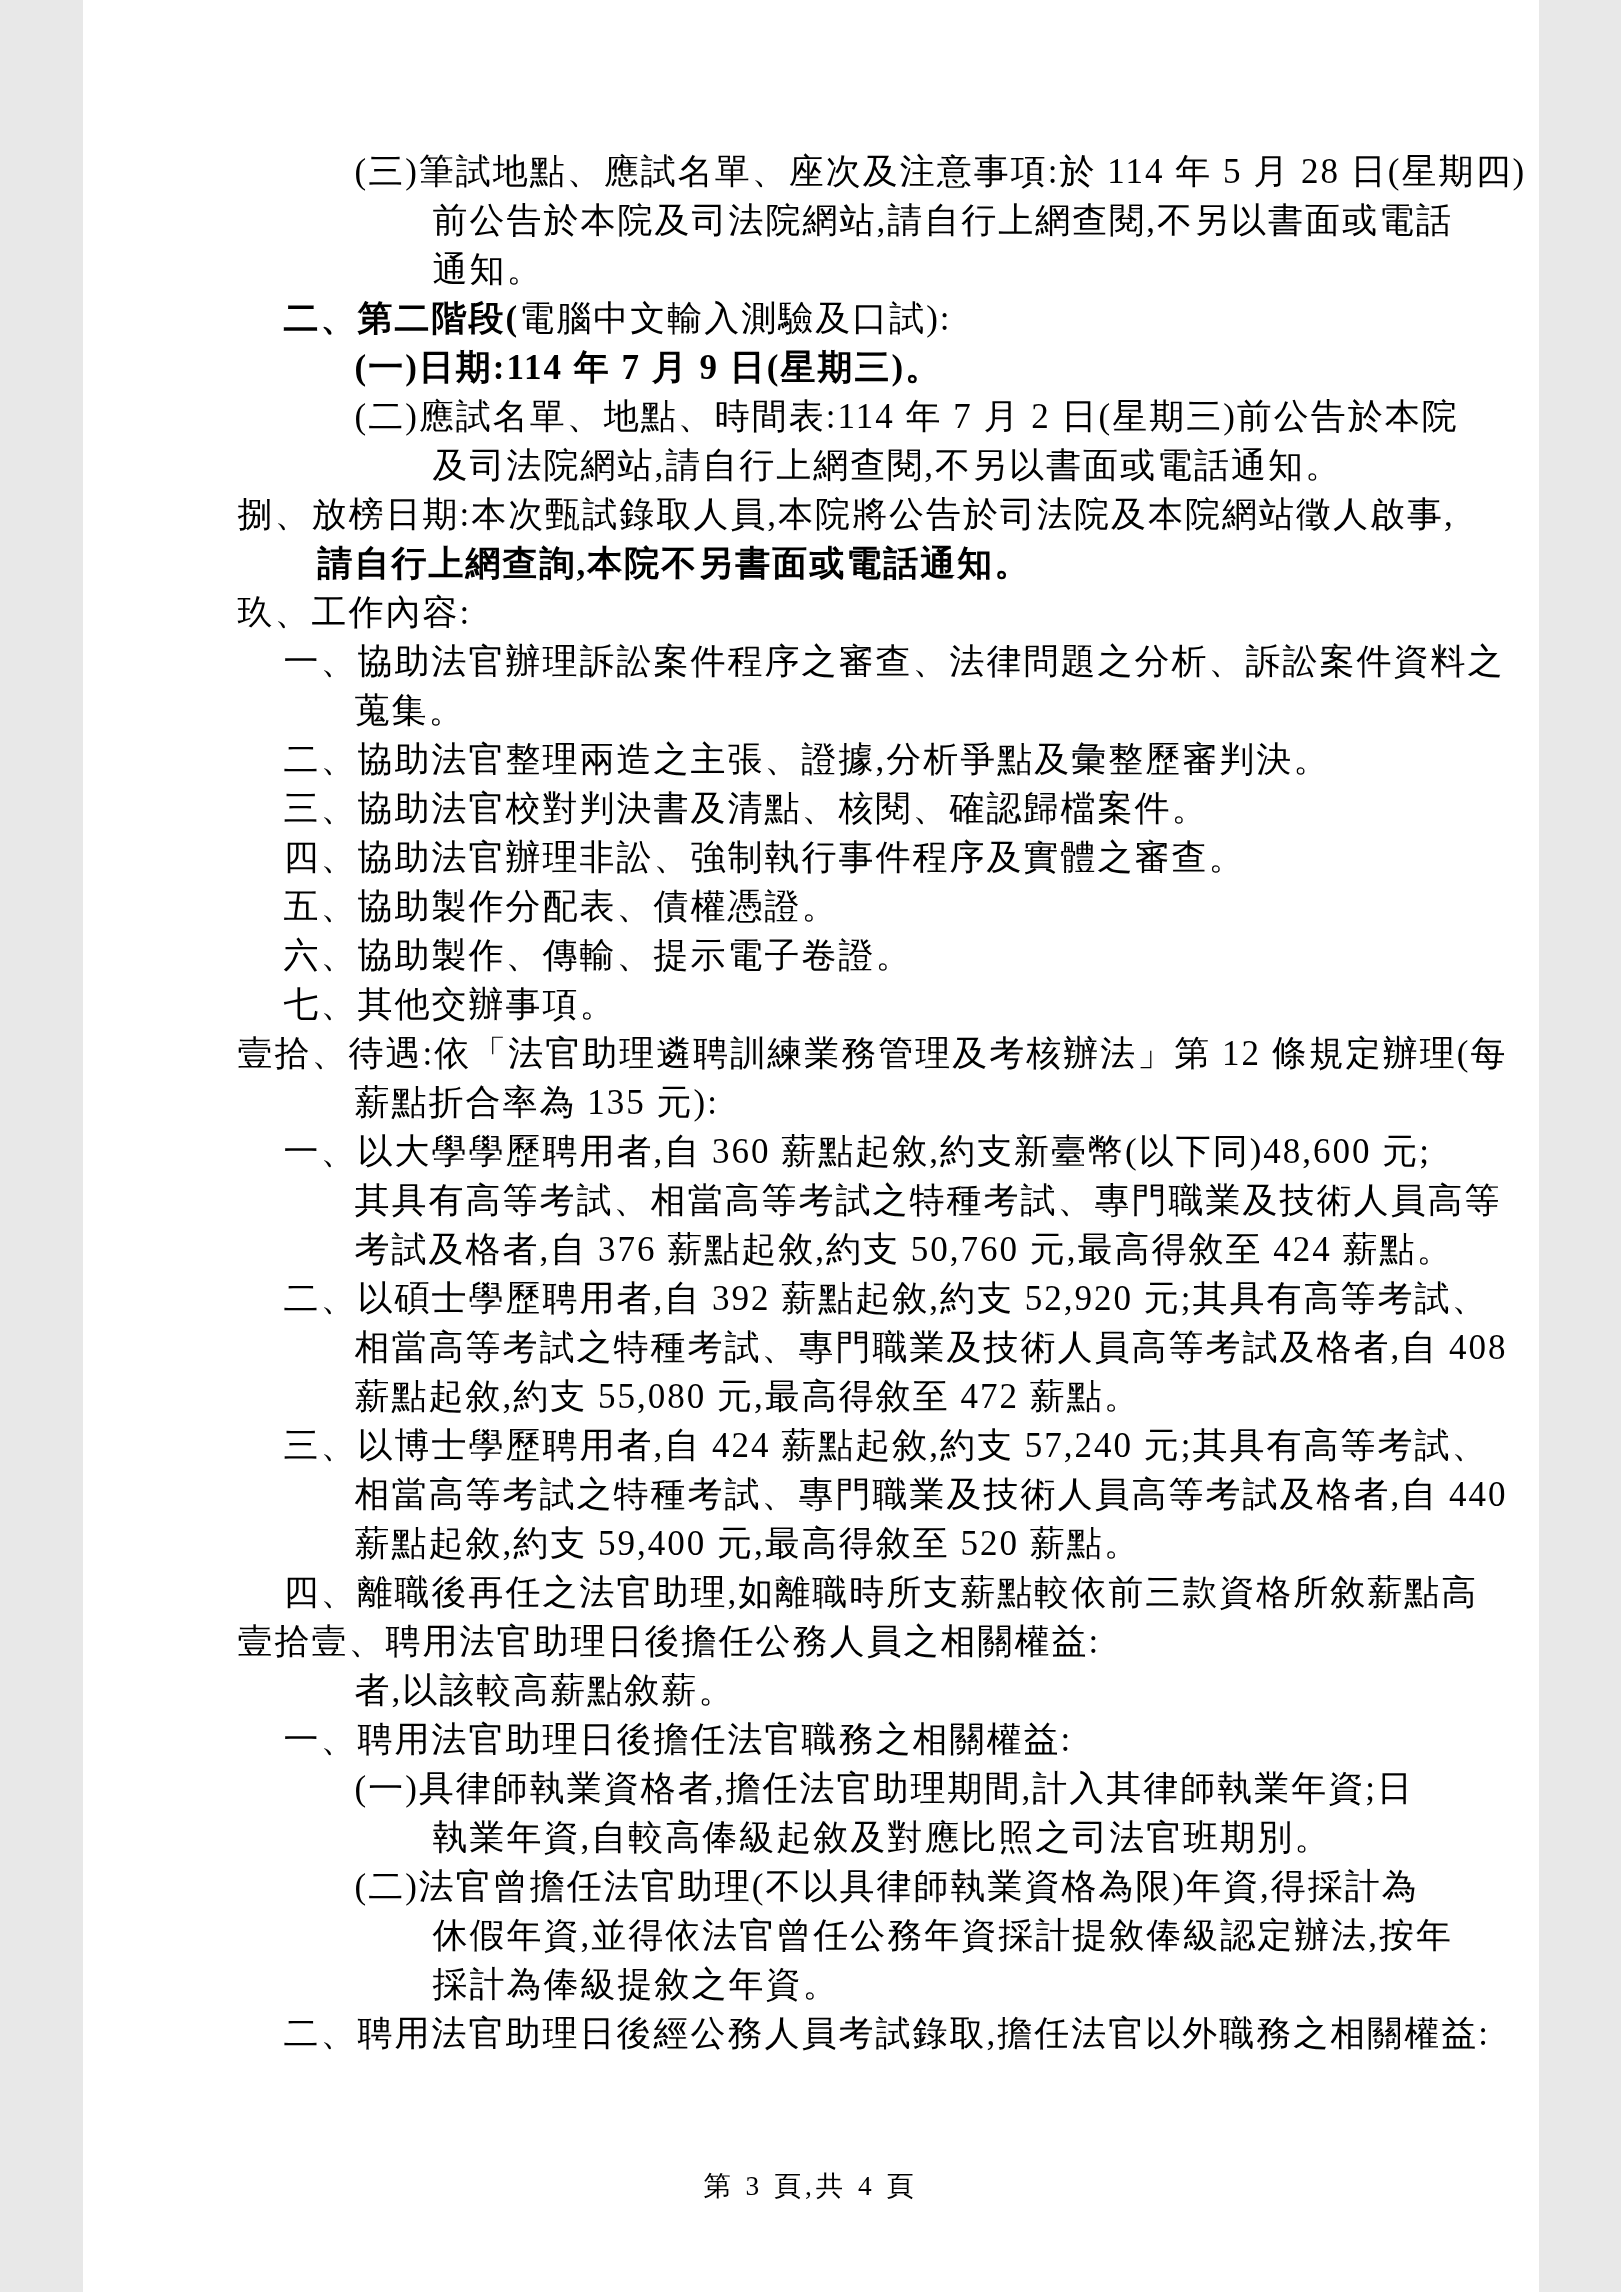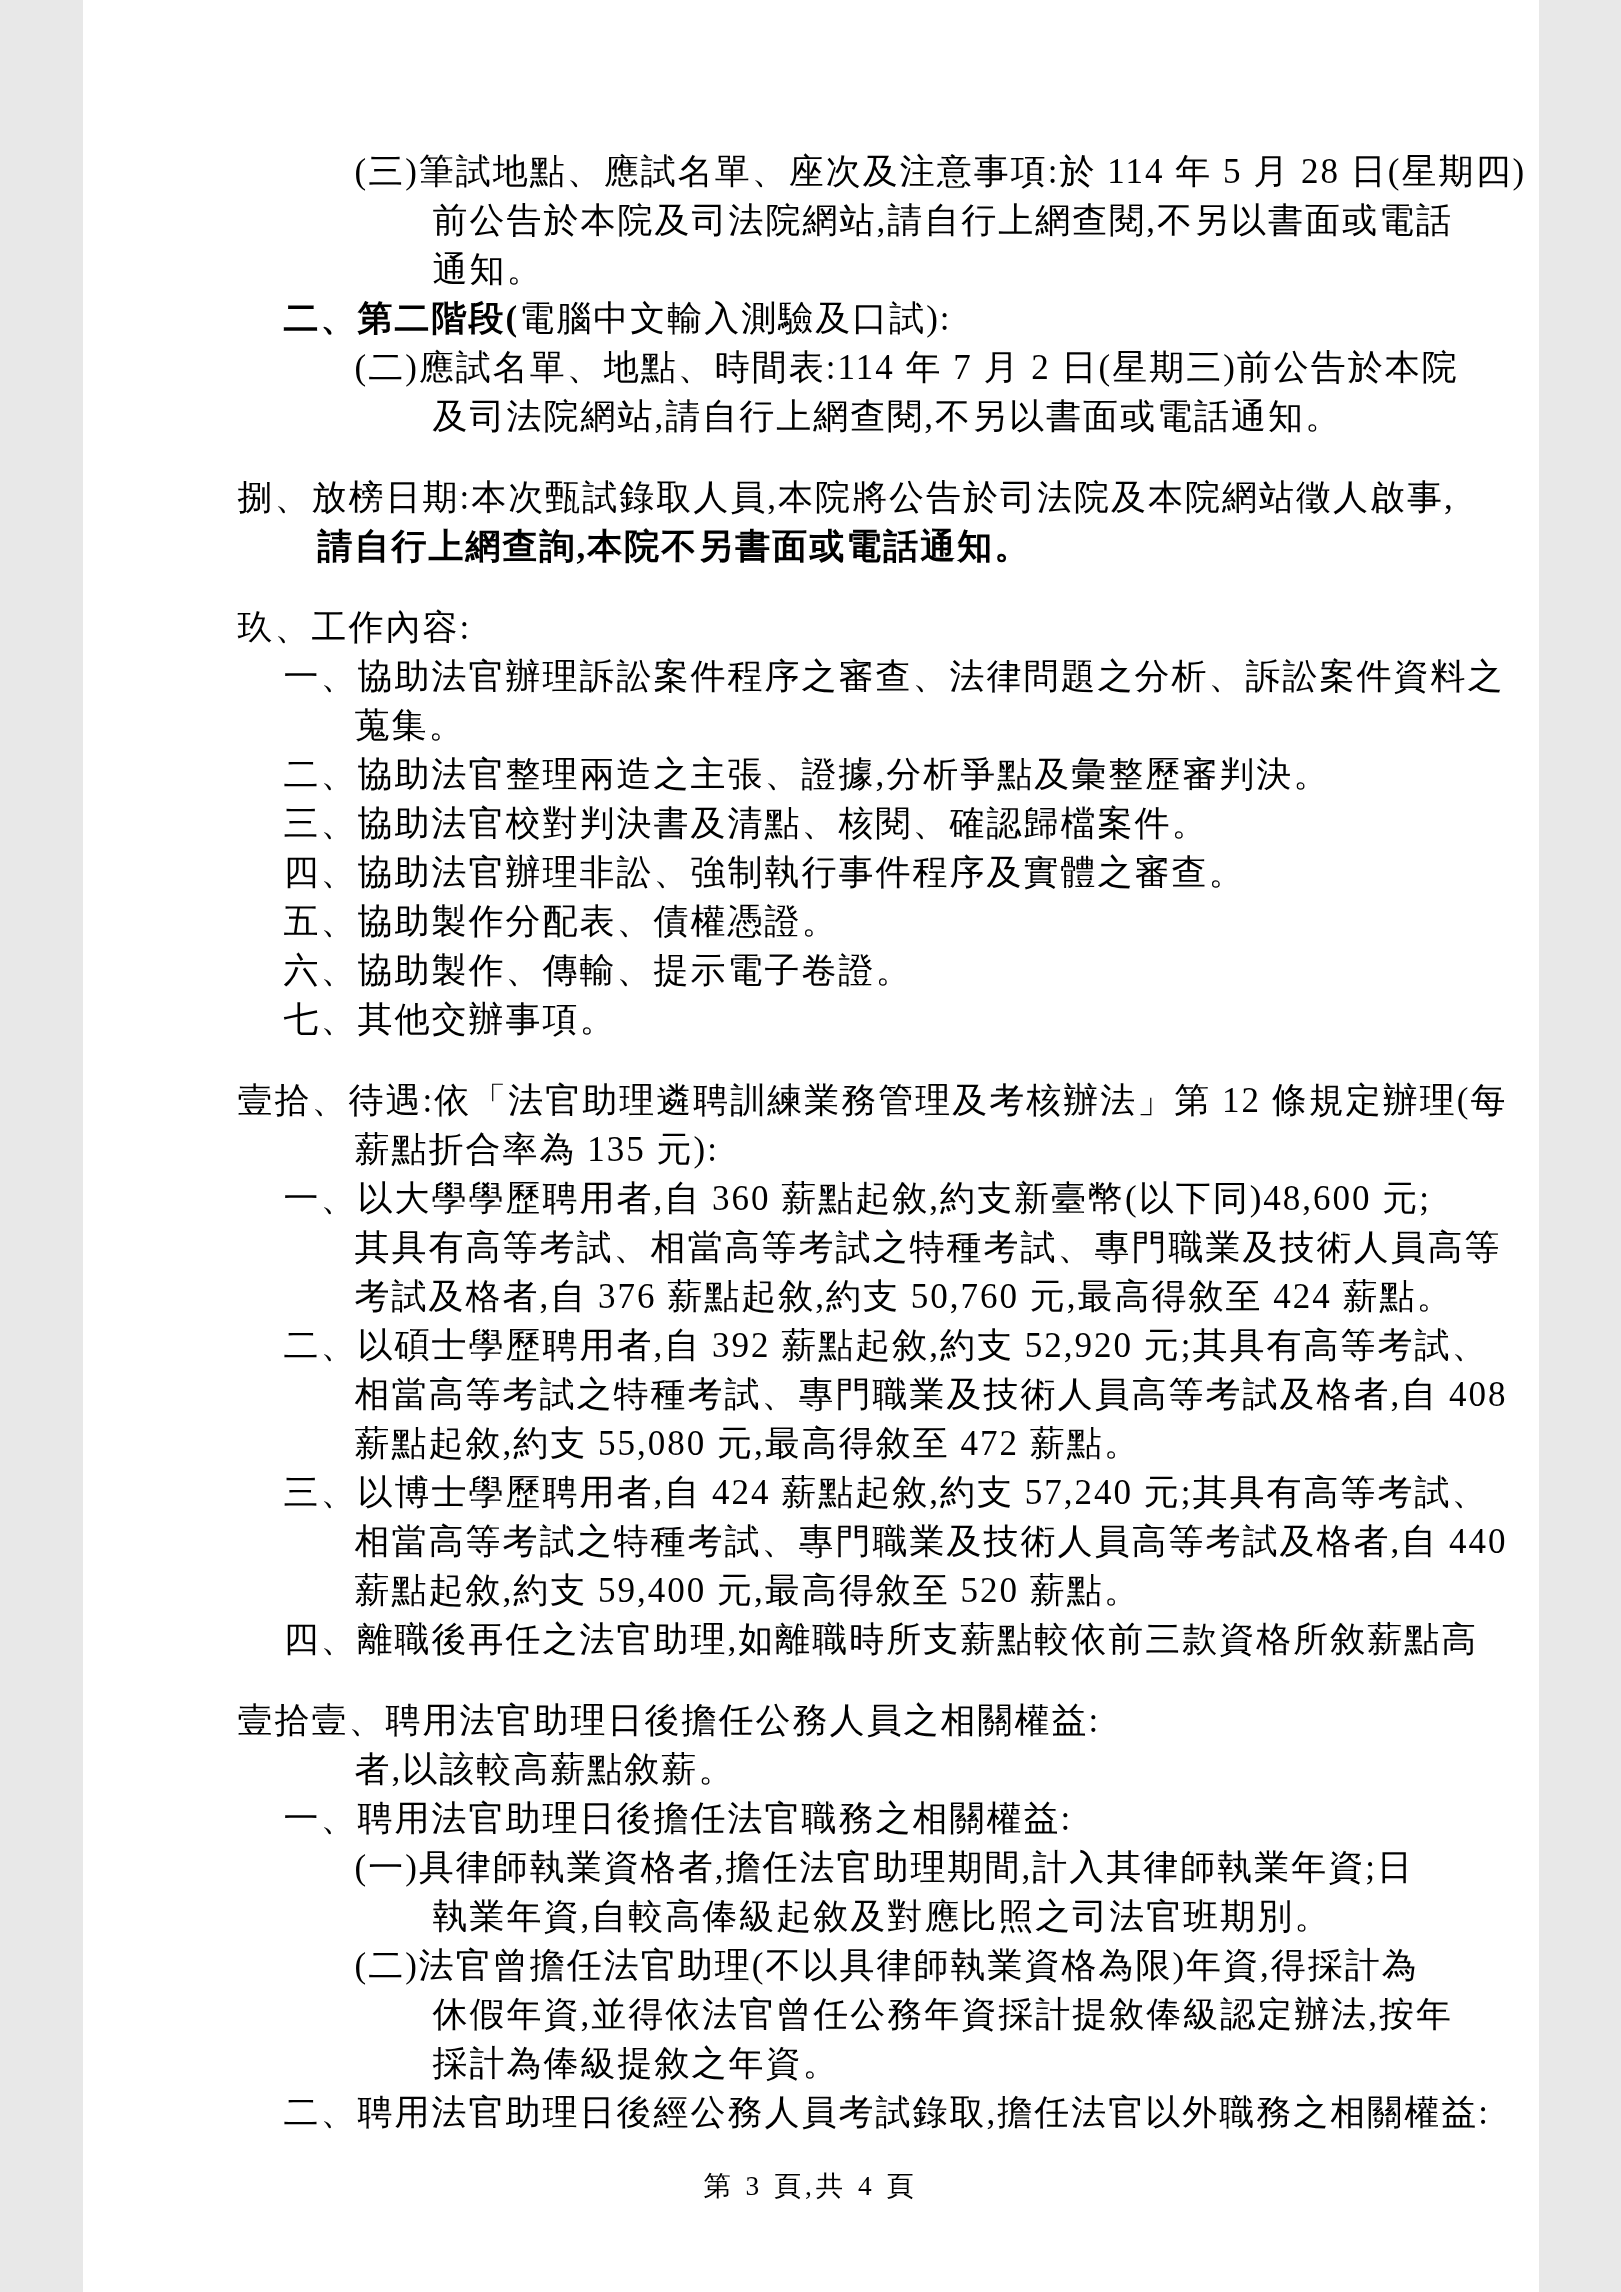--- a/index.html
+++ b/index.html
@@ -25,21 +25,21 @@
   }
   .line {
     height: 49px;
     line-height: 49px;
     font-size: 35px;
     letter-spacing: 2px;
     white-space: nowrap;
     font-weight: normal;
   }
   
-  .indent-0 { margin-left: 155px; margin-top: 32px; }  
+  .indent-0 { margin-left: 155px; }  
   .indent-1 { margin-left: 201px; }  
   .indent-2 { margin-left: 272px; }  
   .indent-3 { margin-left: 350px; }  
   .indent-4 { margin-left: 235px; font-weight: bold; }  
   .bold { font-weight: bold; }
   .footer {
     position: absolute;
     top: 2168px;
     left: 0;
     width: 100%;
@@ -50,20 +50,21 @@
 </style>
 </head>
 <body>
 
 <div class="page">
   <div class="text-body">
       <div class="line indent-2">(三)筆試地點、應試名單、座次及注意事項:於 114 年 5 月 28 日(星期四)</div>
       <div class="line indent-3">前公告於本院及司法院網站,請自行上網查閱,不另以書面或電話</div>
       <div class="line indent-3">通知。</div>
       <div class="line indent-1"><span class="bold">二、第二階段(</span><span class="">電腦中文輸入測驗及口試):</span></div>
+      <div class="line indent-2 bold">(一)日期:114 年 7 月 9 日(星期三)。</div>
       <div class="line indent-2">(二)應試名單、地點、時間表:114 年 7 月 2 日(星期三)前公告於本院</div>
       <div class="line indent-3">及司法院網站,請自行上網查閱,不另以書面或電話通知。</div>
       <div class="line indent-0">捌、放榜日期:本次甄試錄取人員,本院將公告於司法院及本院網站徵人啟事,</div>
       <div class="line indent-4">請自行上網查詢,本院不另書面或電話通知。</div>
       <div class="line indent-0">玖、工作內容:</div>
       <div class="line indent-1">一、協助法官辦理訴訟案件程序之審查、法律問題之分析、訴訟案件資料之</div>
       <div class="line indent-2">蒐集。</div>
       <div class="line indent-1">二、協助法官整理兩造之主張、證據,分析爭點及彙整歷審判決。</div>
       <div class="line indent-1">三、協助法官校對判決書及清點、核閱、確認歸檔案件。</div>
       <div class="line indent-1">四、協助法官辦理非訟、強制執行事件程序及實體之審查。</div>

